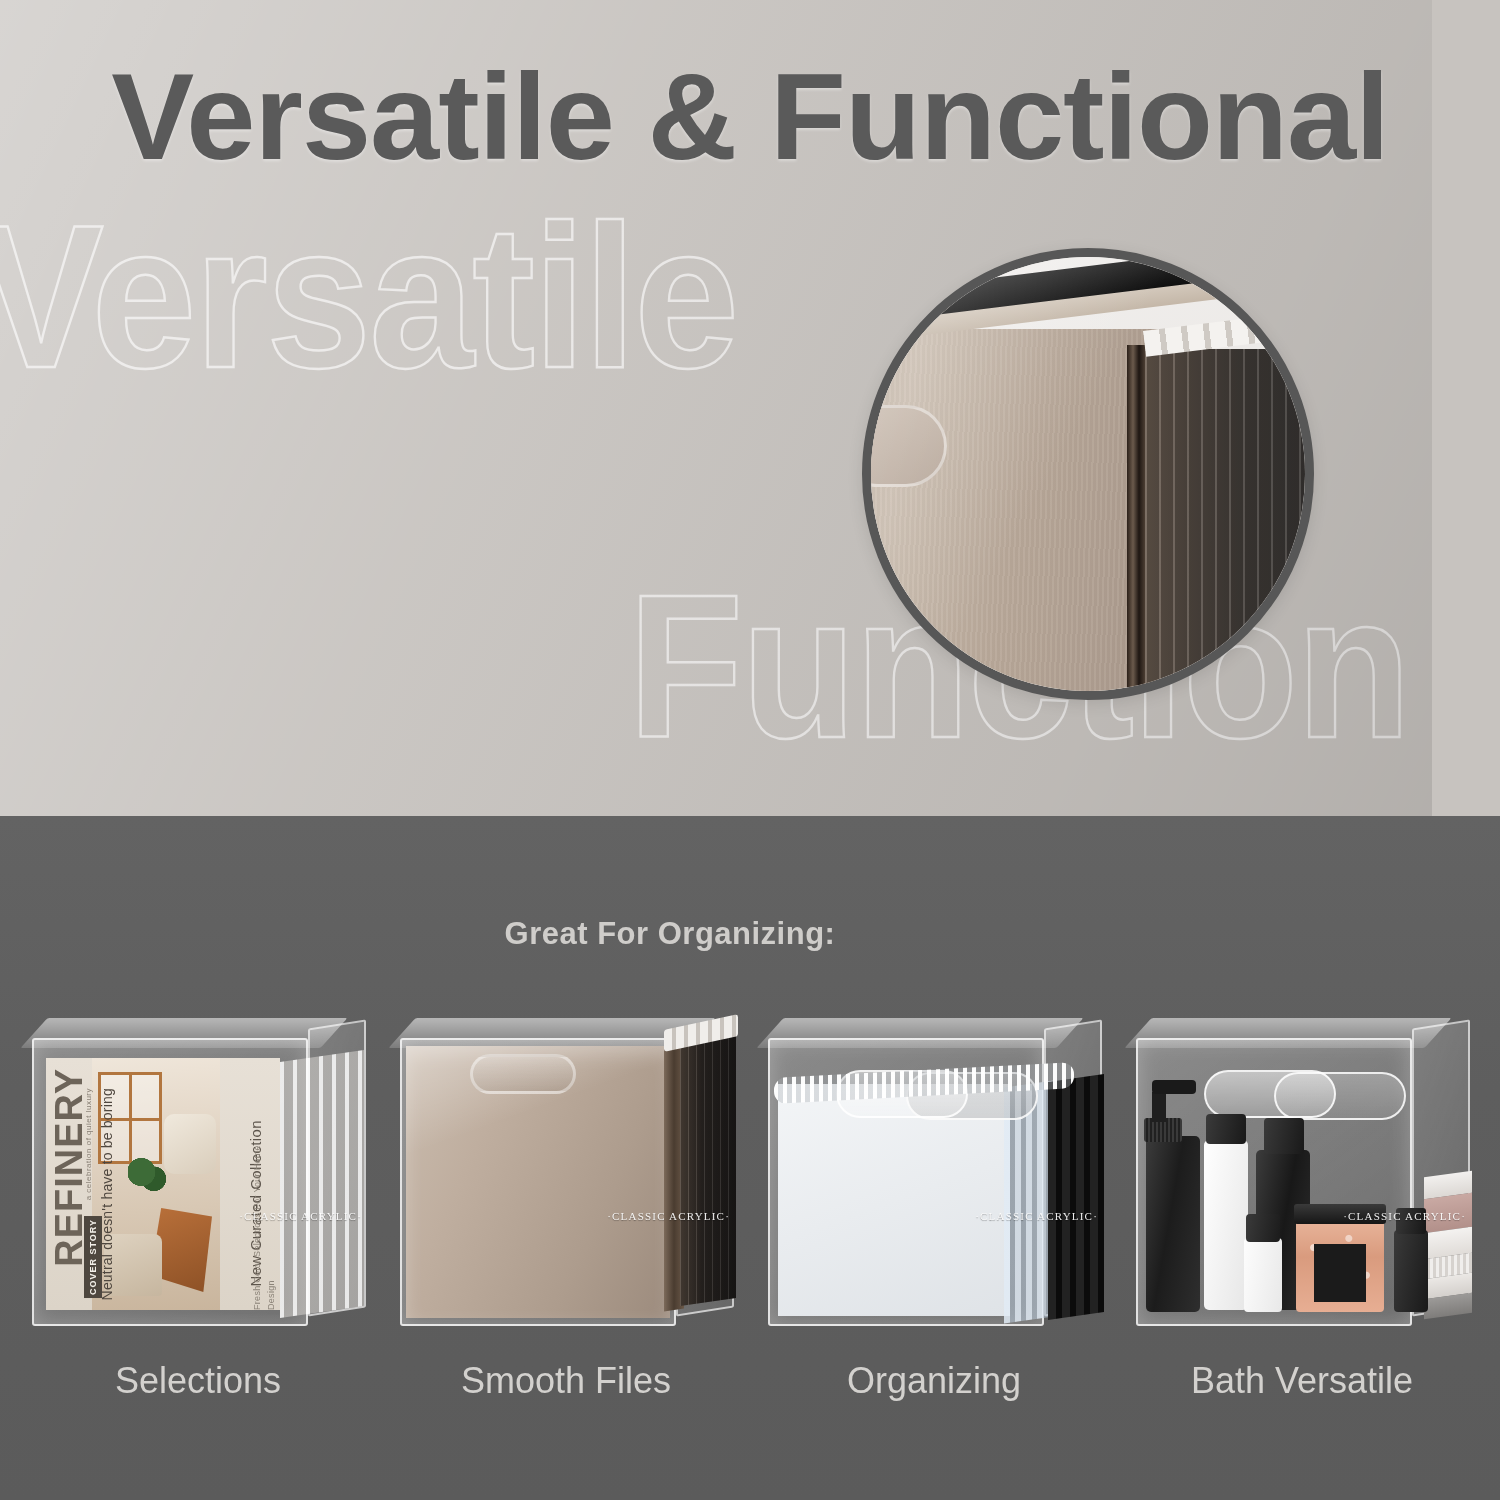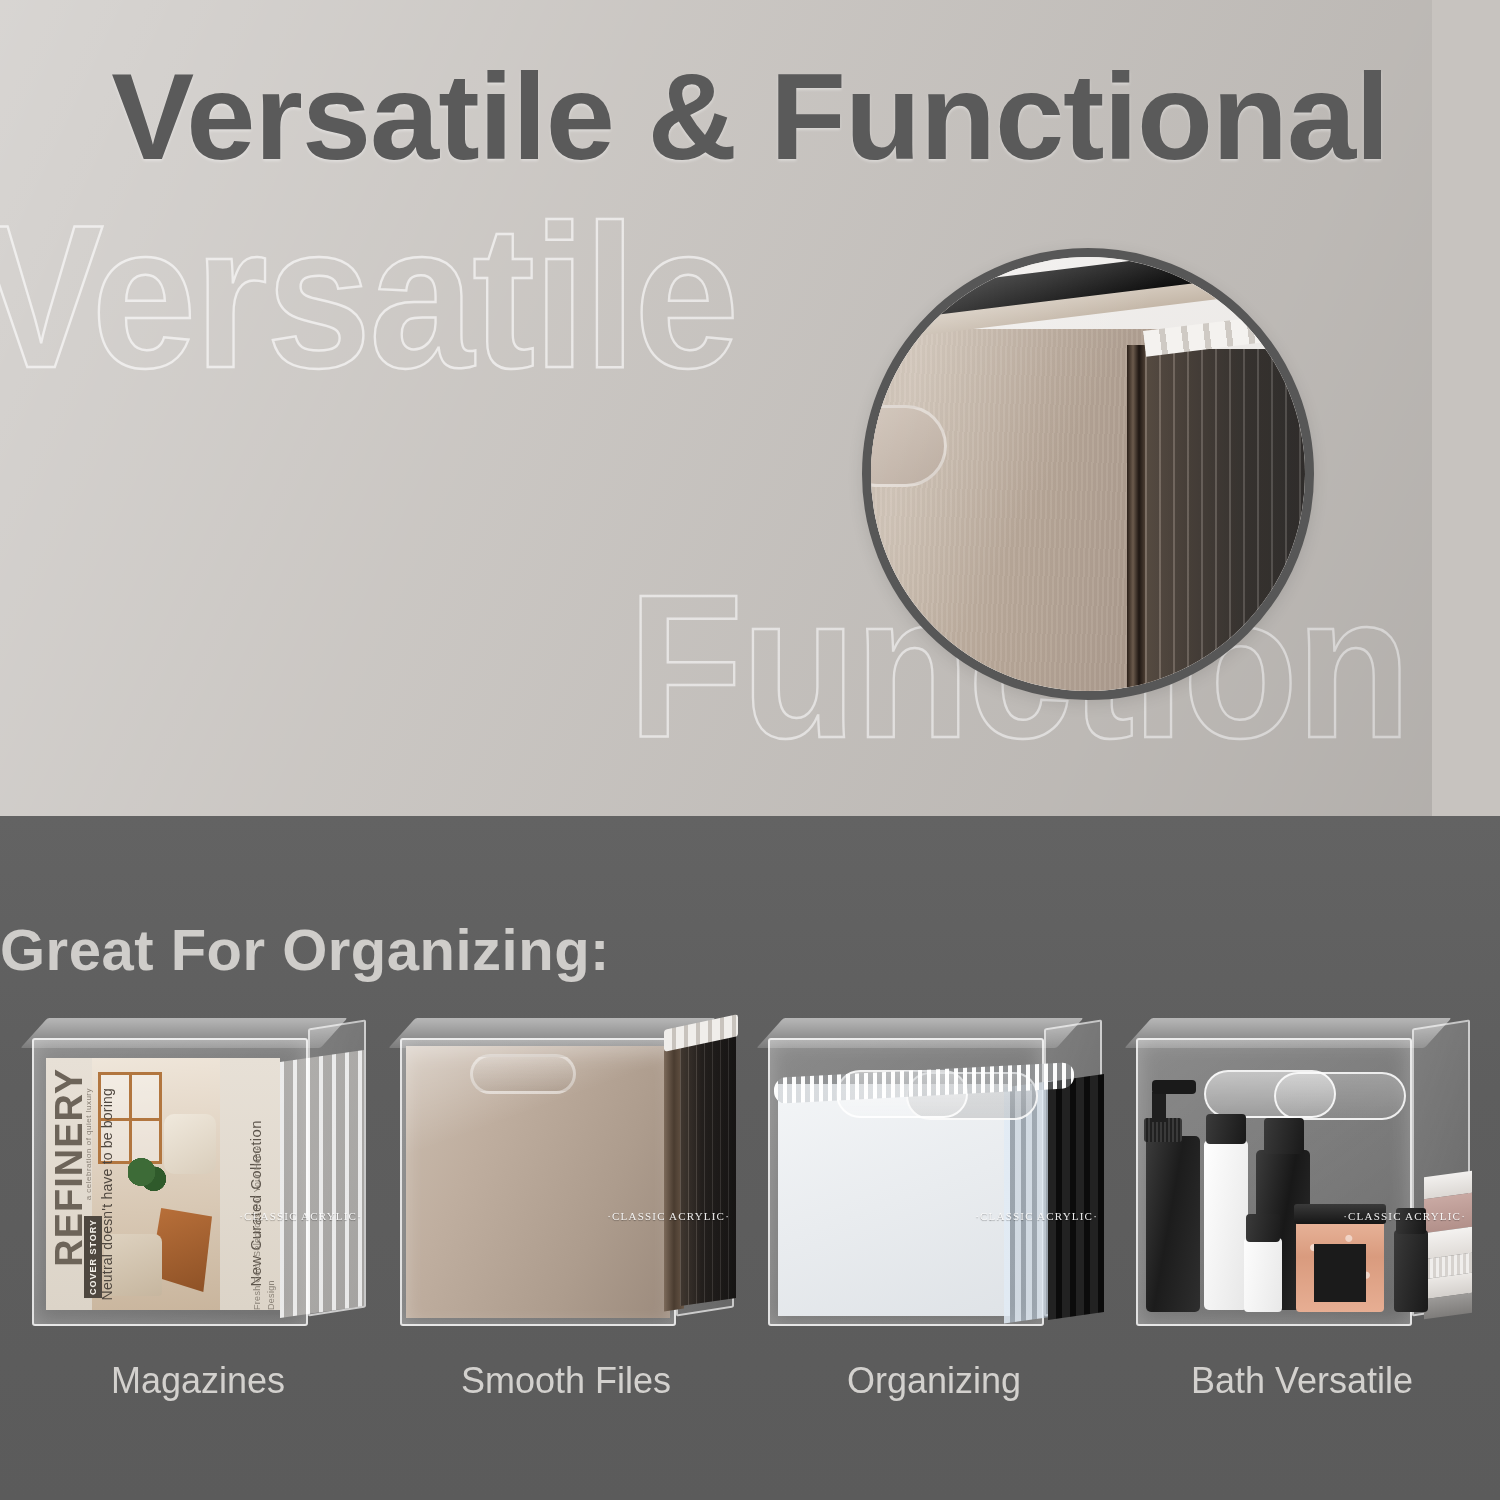--- a/index.html
+++ b/index.html
@@ -152,22 +152,22 @@
     background:linear-gradient(120deg, rgba(255,255,255,0.28) 0%, rgba(255,255,255,0.0) 45%);
     pointer-events:none;
   }
 
   
   #bottom-section{
     position:absolute; left:0; top:816px; width:1500px; height:684px;
     background:linear-gradient(180deg,#636363 0%, #5e5e5e 40%, #5b5b5b 100%);
   }
   #organizing-title{
-    position:absolute; left:0; top:100px; width:1340px; 
-    font-size:58px; color:#cfcdca; letter-spacing:0.5px;
+    position:absolute; left:0; top:100px; width:1340px; text-align:center;
+    font-size:31px; color:#cfcdca; letter-spacing:0.5px;
   }
 
   #products{
     position:absolute; left:0; top:196px; width:1500px; height:420px;
     display:flex; justify-content:space-between; padding:0 24px;
   }
   .product{ width:348px; position:relative; }
 
   
   .bin{
@@ -492,21 +492,21 @@
           <div id="mag-curated-sub">Fresh Color Selections For Your Home Design</div>
           <div id="mag-coverstory">COVER STORY</div>
           <div id="mag-tag">Neutral doesn't have to be boring</div>
         </div>
         <div id="mag-stack"></div>
         <div class="bin-top"></div>
         <div class="bin-side"></div>
         <div class="bin-front"></div>
         <div class="brandmark">·CLASSIC ACRYLIC·</div>
       </div>
-      <div class="plabel">Magazines</div>
+      <div class="plabel">Selections</div>
     </div>
 
     <div class="product">
       <div class="bin">
         <div id="of-folder"></div>
         <div id="of-handle"></div>
         <div id="of-spine"></div>
         <div id="of-dark"></div>
         <div id="of-tabs"></div>
         <div class="bin-top"></div>

